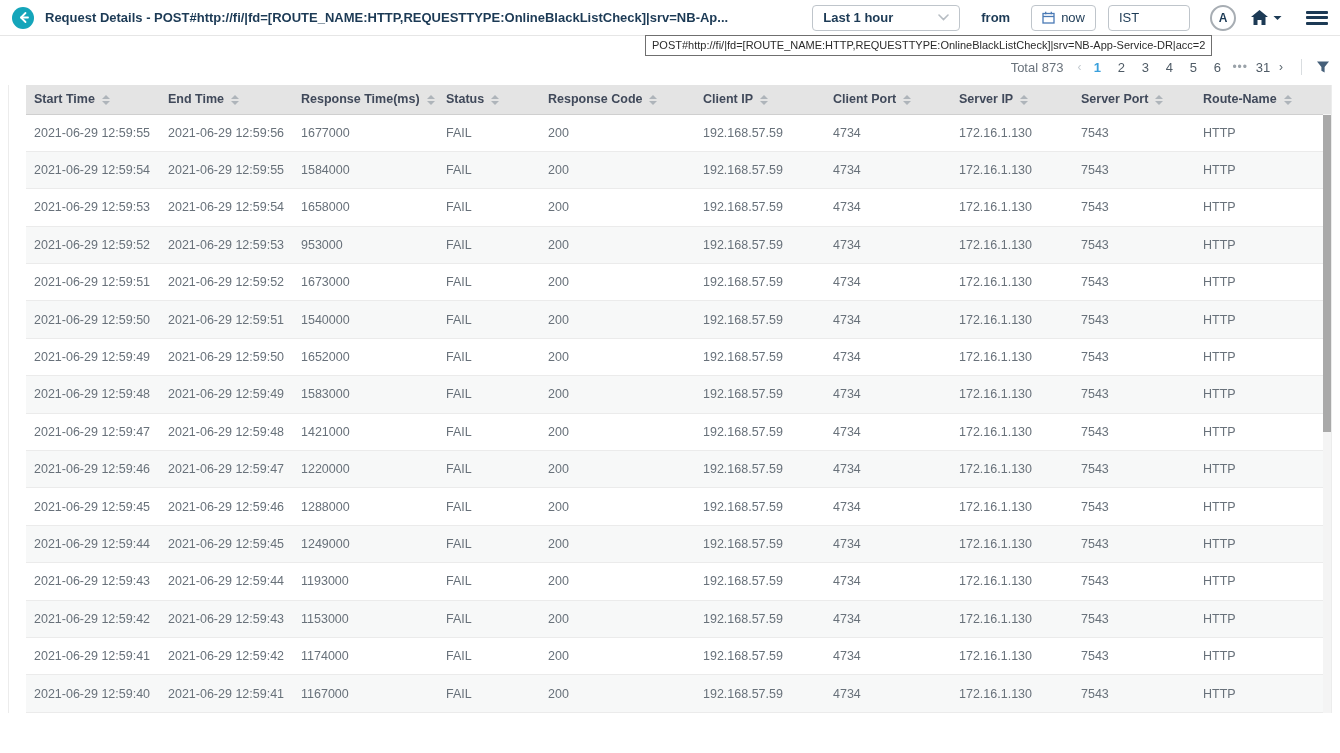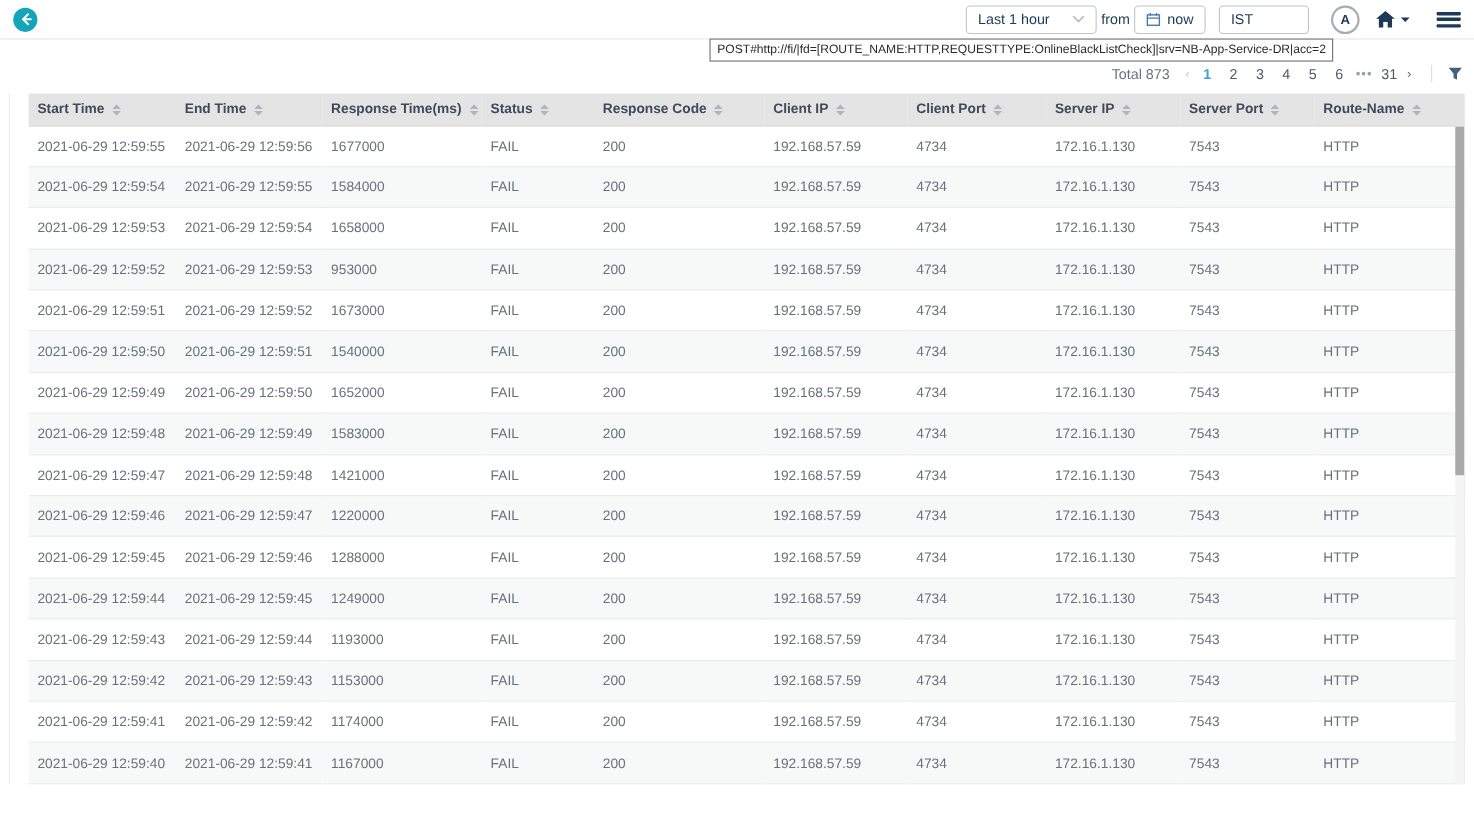--- a/index.html
+++ b/index.html
@@ -12,23 +12,23 @@
     background:#fff; border-bottom:1px solid #e6e6e6; position:relative; z-index:2; }
   .back-btn { width:22px; height:22px; border-radius:50%; background:var(--accent);
     display:flex; align-items:center; justify-content:center; margin-right:11px;
     cursor:pointer; flex:none; border:none; }
   .page-title { font-size:13px; font-weight:bold; color:var(--navy); white-space:nowrap;
     overflow:hidden; }
   .topbar-spacer { flex:1; }
   .select-box { height:26px; border:1px solid #bfc5cb; border-radius:4px; background:#fff;
     display:flex; align-items:center; justify-content:space-between; padding:0 10px;
     font-size:13px; color:var(--navy); cursor:pointer; flex:none; }
-  .sel-range { width:119px; }
+  .sel-range { width:148px;font-weight:bold; }
   .sel-tz { width:82px; margin-left:0;gap:44px; }
-  .from-label { font-size:13px; color:var(--navy); margin:0 4px; flex:none; }
+  .from-label { font-size:13px; color:var(--navy); margin:0 21px; flex:none;font-weight:bold; }
   .now-btn { height:26px; border:1px solid #bfc5cb; border-radius:4px; background:#fff;
     display:flex; align-items:center; gap:6px; padding:0 10px; font-size:13px;
     color:var(--navy); cursor:pointer; margin-right:12px; flex:none; }
   .avatar { width:26px; height:26px; border-radius:50%; border:2px solid #a7adb3;
     background:#fff; display:flex; align-items:center; justify-content:center;
     font-size:12px; font-weight:bold; color:var(--navy); margin:0 14px 0 20px;
     cursor:pointer; flex:none; }
   .home-group { display:flex; align-items:center; gap:4px; cursor:pointer; flex:none; }
   .burger { width:22px; height:14px; display:flex; flex-direction:column;
     justify-content:space-between; margin-left:24px; cursor:pointer; flex:none; }
@@ -81,20 +81,21 @@
 </head>
 <body>
 
 <div class="topbar">
   <button class="back-btn">
     <svg width="13" height="13" viewBox="0 0 13 13">
       <path d="M8.5 2 L4 6.5 L8.5 11" fill="none" stroke="#fff" stroke-width="1.8" stroke-linecap="round" stroke-linejoin="round"></path>
       <line x1="4.2" y1="6.5" x2="11" y2="6.5" stroke="#fff" stroke-width="1.8" stroke-linecap="round"></line>
     </svg>
   </button>
+  <div class="page-title">Request Details - POST#http://fi/|fd=[ROUTE_NAME:HTTP,REQUESTTYPE:OnlineBlackListCheck]|srv=NB-Ap...</div>
   <div class="topbar-spacer"></div>
 
   <div class="select-box sel-range">
     <span>Last 1 hour</span>
     <svg width="11" height="7" viewBox="0 0 11 7">
       <path d="M1 1 L5.5 5.5 L10 1" fill="none" stroke="#b7bdc3" stroke-width="1.6" stroke-linecap="round"></path>
     </svg>
   </div>
 
   <span class="from-label">from</span>

